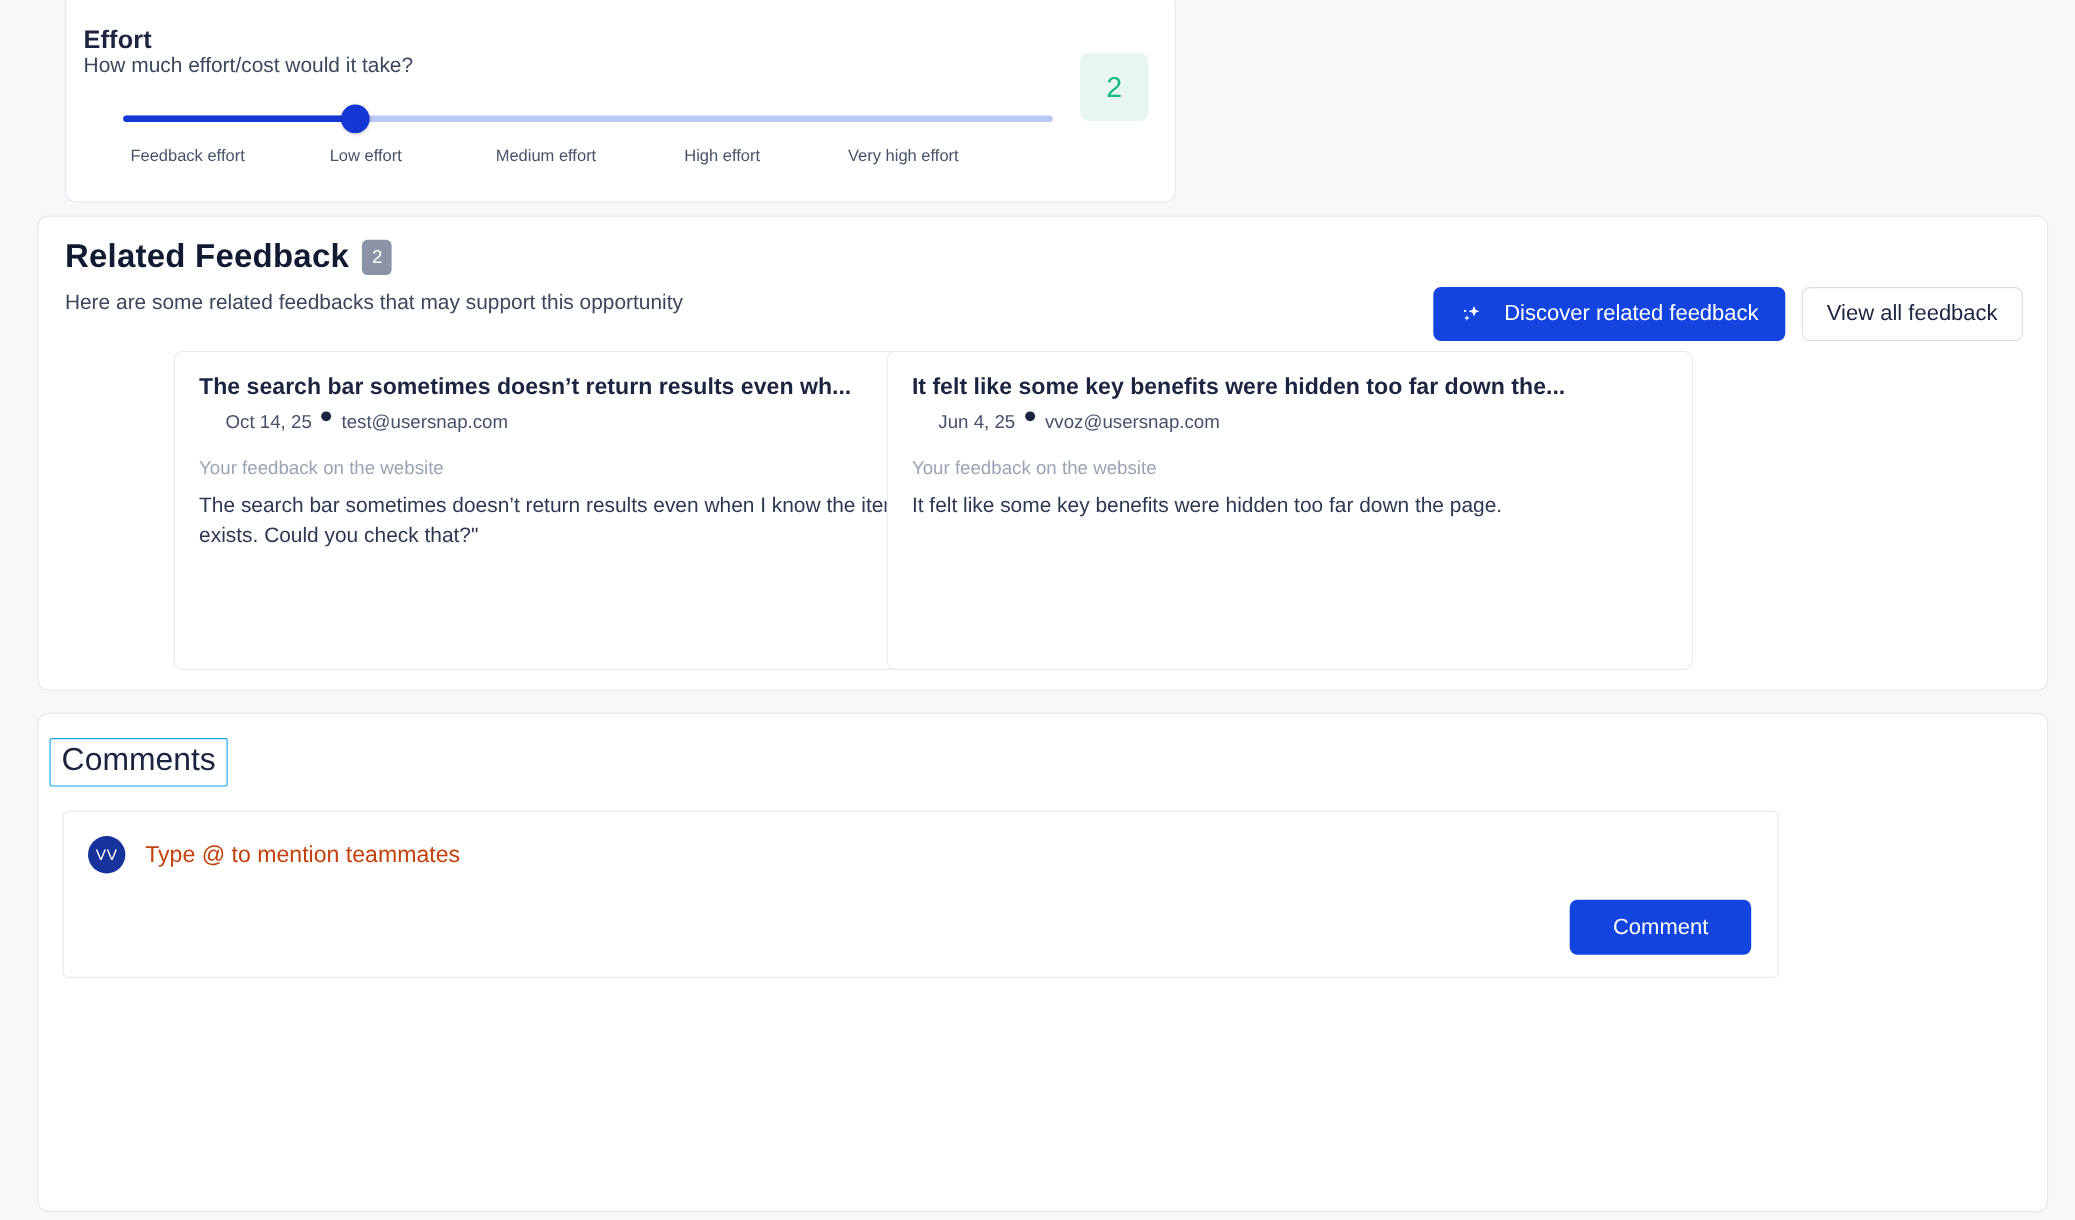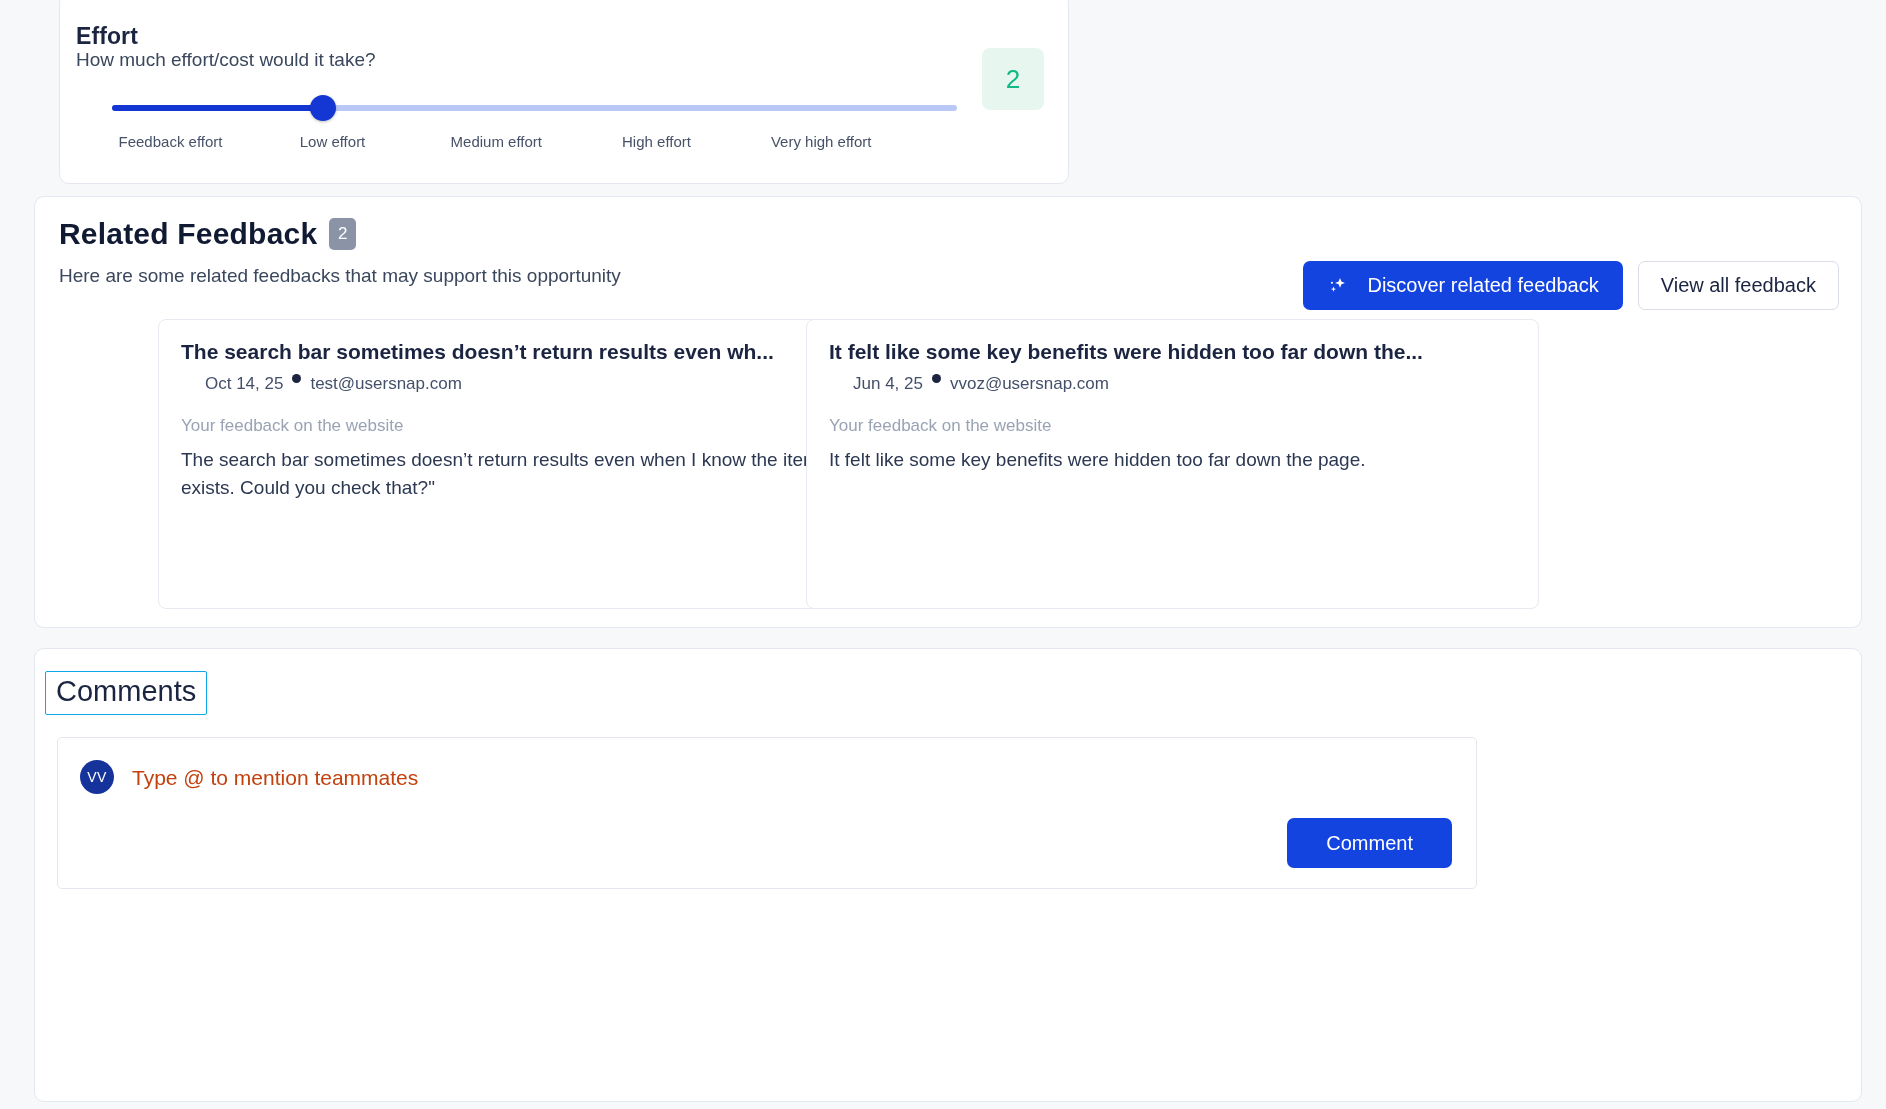--- a/index.html
+++ b/index.html
@@ -161,21 +161,21 @@
     border: 1px solid #0ea5e9;
     padding: 4px 10px 6px 10px;
     border-radius: 2px;
   }
   #comments-heading {
     font-size: 29px; color: #1b2440; font-weight: 400;
     line-height: 1.1;
   }
   #comment-box {
     position: absolute; left: 22px; top: 88px;
-    width: 1420px; height: 152px;
+    width: 1560px; height: 152px;
     background: #fff;
     border: 1px solid #e4e8ee;
     border-radius: 5px;
   }
   #avatar {
     position: absolute; left: 22px; top: 22px;
     width: 34px; height: 34px; border-radius: 50%;
     background: #16339c; color: #ffffff;
     font-size: 14px; letter-spacing: .5px;
     display: flex; align-items: center; justify-content: center;

